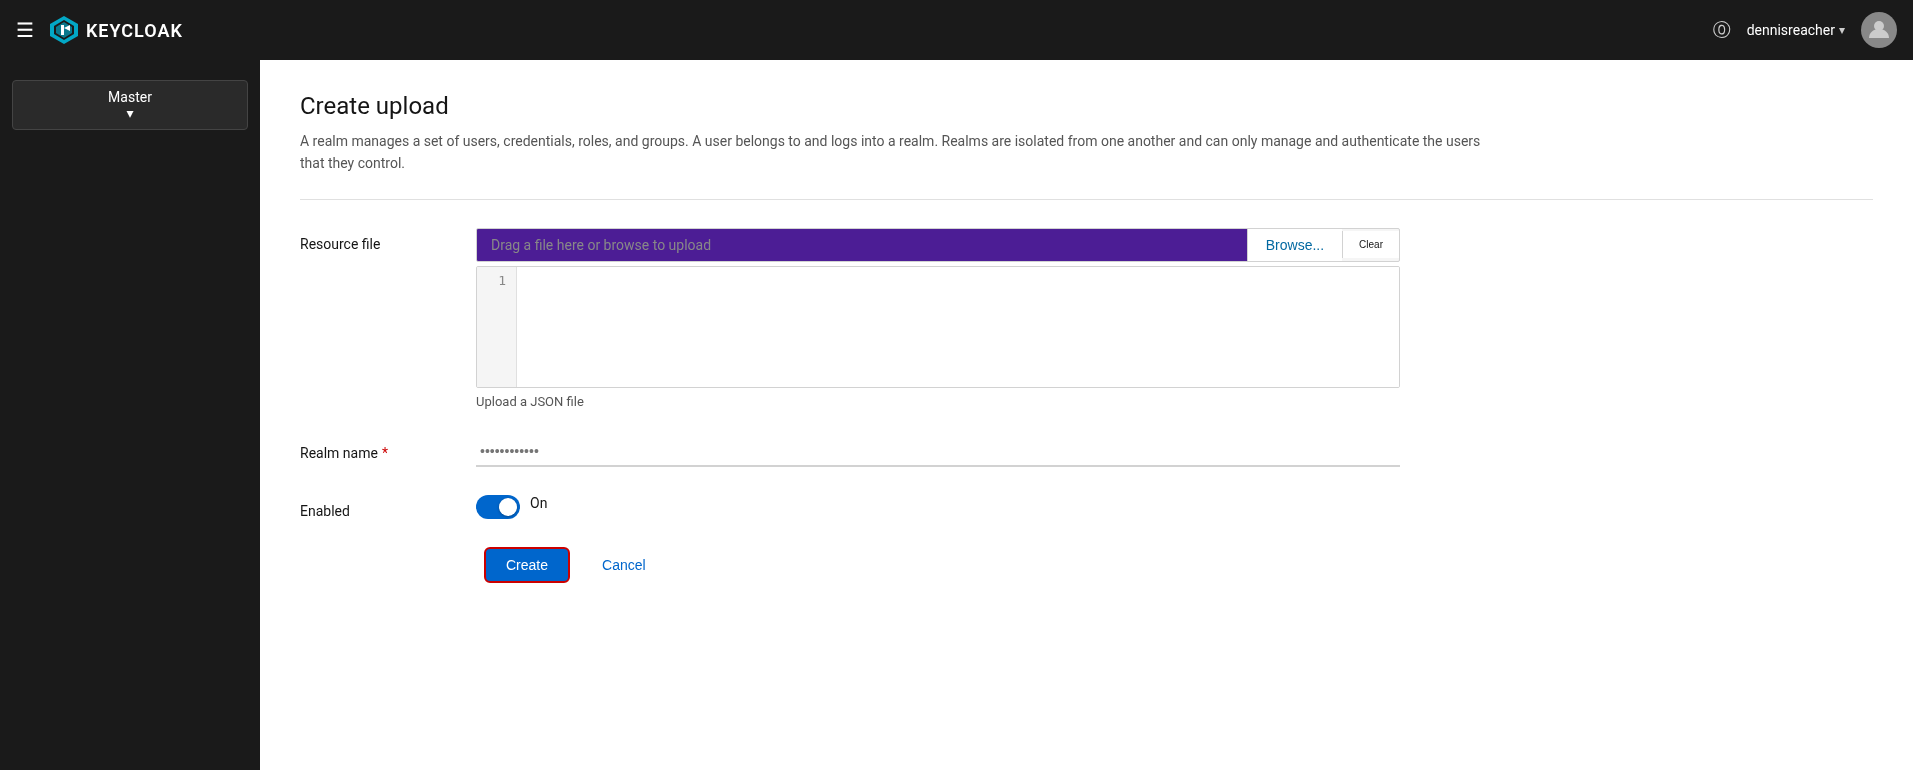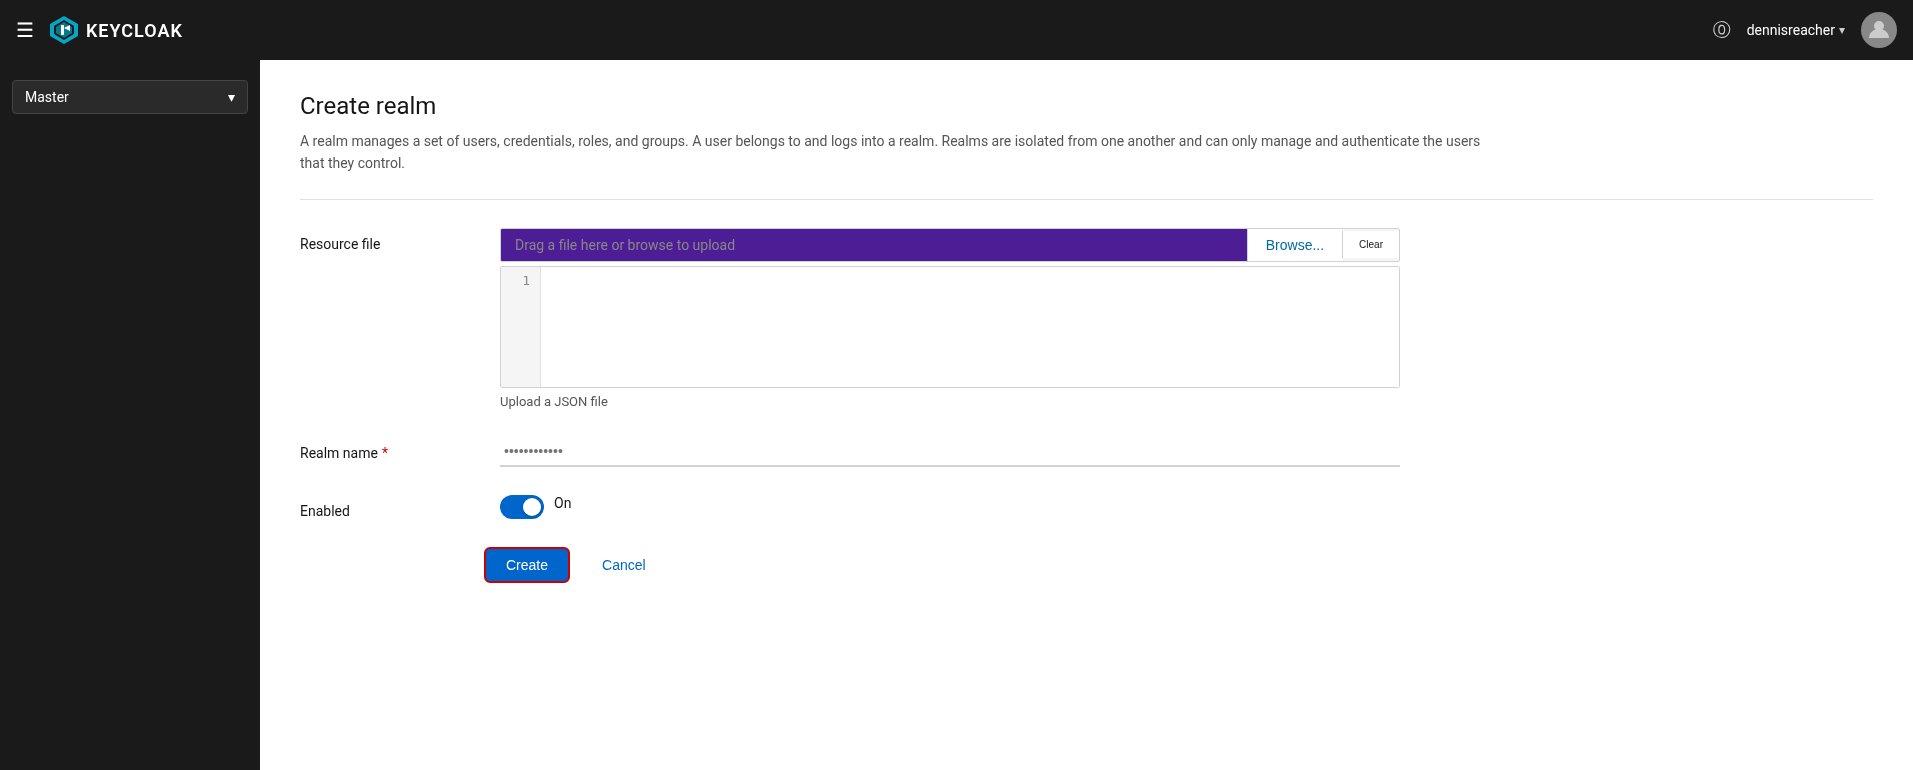--- a/index.html
+++ b/index.html
@@ -51,20 +51,21 @@
       background: #2a2a2a;
       border: 1px solid #444;
       border-radius: 4px;
       padding: 8px 12px;
       color: #fff;
       display: flex;
       align-items: center;
       justify-content: space-between;
       cursor: pointer;
       font-size: 14px;
+      flex-direction: column;
     }
 
     
     .main-content {
       flex: 1;
       padding: 32px 40px;
       background: #fff;
     }
     .page-title {
       font-size: 24px;
@@ -84,21 +85,21 @@
       border-top: 1px solid #e0e0e0;
       margin-bottom: 28px;
     }
 
     
     .form-section { max-width: 1100px; }
     .form-row {
       display: flex;
       align-items: flex-start;
       margin-bottom: 28px;
-      gap: 40px;
+      gap: 16px;
     }
     .form-label {
       width: 160px;
       flex-shrink: 0;
       font-size: 14px;
       color: #151515;
       padding-top: 8px;
       font-weight: 400;
     }
     .required-star { color: #c00; margin-left: 4px; }
@@ -288,21 +289,21 @@
 <div class="layout">
 
   <aside class="sidebar">
     <div class="realm-selector">
       <span>Master</span>
       <span>▾</span>
     </div>
   </aside>
 
   <main class="main-content">
-    <h1 class="page-title">Create realm</h1>
+    <h1 class="page-title">Create upload</h1>
     <p class="page-description">A realm manages a set of users, credentials, roles, and groups. A user belongs to and logs into a realm. Realms are isolated from one another and can only manage and authenticate the users that they control.</p>
     <hr class="divider">
 
     <div class="form-section">
 
       <div class="form-row">
         <div class="form-label">Resource file</div>
         <div class="form-control">
           <div class="file-upload-area">
             <span class="file-drag-text">Drag a file here or browse to upload</span>

